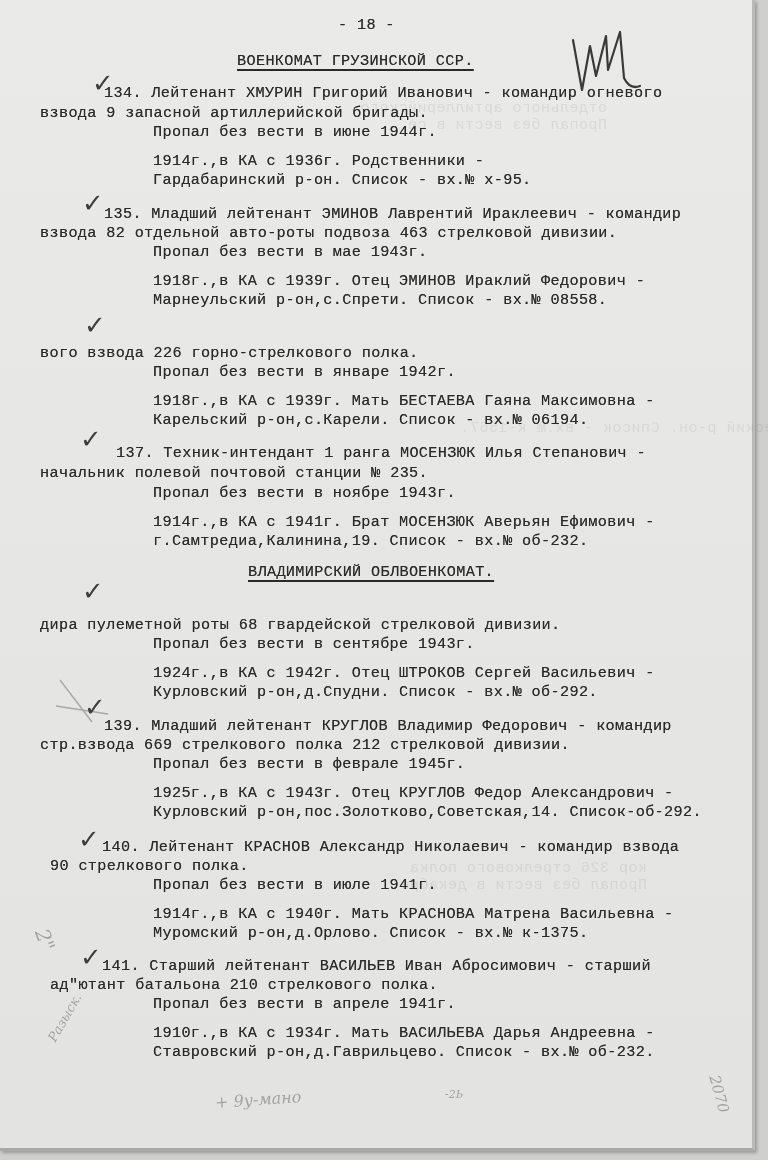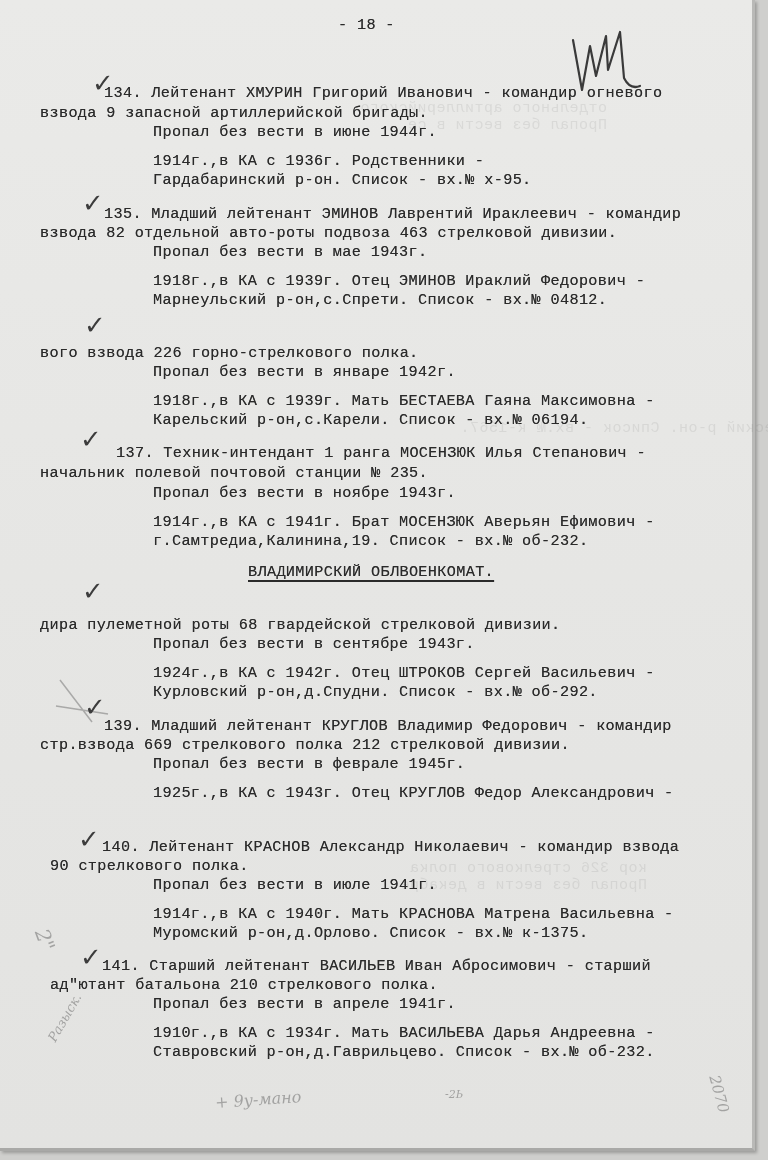--- a/index.html
+++ b/index.html
@@ -50,34 +50,35 @@
   <div class="ghost" style="left:460px;top:420px;">кудеский р-он. Список - вх.№ к-1567.</div>
   <div class="ghost" style="left:400px;top:860px;">кор 326 стрелкового полка
 Пропал без вести в декабре</div>
 
   <svg class="signature" width="80" height="70" viewBox="0 0 80 70">
     <path d="M5 12 L14 62 L22 18 L28 48 L38 8 L40 42 L52 4 L56 50 Q62 62 72 58" fill="none" stroke="#3a3a3a" stroke-width="2.2" stroke-linecap="round" stroke-linejoin="round"></path>
   </svg>
 
   <div class="txt pagenum">- 18 -</div>
 
+  <div class="txt heading" style="left:237px;top:54px;">ВОЕНКОМАТ ГРУЗИНСКОЙ ССР.</div>
 
   <span class="check" style="left:92px;top:70px;">✓</span>
   <div class="txt" style="left:104px;top:86px;">134. Лейтенант ХМУРИН Григорий Иванович - командир огневого</div>
   <div class="txt" style="left:40px;top:106px;">взвода 9 запасной артиллерийской бригады.</div>
   <div class="txt" style="left:153px;top:125px;">Пропал без вести в июне 1944г.</div>
   <div class="txt" style="left:153px;top:154px;">1914г.,в КА с 1936г. Родственники -</div>
   <div class="txt" style="left:153px;top:173px;">Гардабаринский р-он. Список - вх.№ х-95.</div>
 
   <span class="check" style="left:82px;top:190px;">✓</span>
   <div class="txt" style="left:104px;top:207px;">135. Младший лейтенант ЭМИНОВ Лаврентий Ираклеевич - командир</div>
   <div class="txt" style="left:40px;top:226px;">взвода 82 отдельной авто-роты подвоза 463 стрелковой дивизии.</div>
   <div class="txt" style="left:153px;top:245px;">Пропал без вести в мае 1943г.</div>
   <div class="txt" style="left:153px;top:274px;">1918г.,в КА с 1939г. Отец ЭМИНОВ Ираклий Федорович -</div>
-  <div class="txt" style="left:153px;top:293px;">Марнеульский р-он,с.Спрети. Список - вх.№ 04812.</div>
+  <div class="txt" style="left:153px;top:293px;">Марнеульский р-он,с.Спрети. Список - вх.№ 08558.</div>
 
   <span class="check" style="left:84px;top:312px;">✓</span>
   <div class="txt" style="left:40px;top:346px;">вого взвода 226 горно-стрелкового полка.</div>
   <div class="txt" style="left:153px;top:365px;">Пропал без вести в январе 1942г.</div>
   <div class="txt" style="left:153px;top:394px;">1918г.,в КА с 1939г. Мать БЕСТАЕВА Гаяна Максимовна -</div>
   <div class="txt" style="left:153px;top:413px;">Карельский р-он,с.Карели. Список - вх.№ 06194.</div>
 
   <span class="check" style="left:80px;top:426px;">✓</span>
   <div class="txt" style="left:116px;top:446px;">137. Техник-интендант 1 ранга МОСЕНЗЮК Илья Степанович -</div>
   <div class="txt" style="left:40px;top:466px;">начальник полевой почтовой станции № 235.</div>
@@ -94,20 +95,21 @@
   <div class="txt" style="left:153px;top:685px;">Курловский р-он,д.Спудни. Список - вх.№ об-292.</div>
 
   <svg style="position:absolute;left:52px;top:670px;" width="60" height="60" viewBox="0 0 60 60">
     <path d="M8 10 L40 52 M4 36 L56 44" stroke="rgba(110,110,110,0.5)" stroke-width="1.5" fill="none"></path>
   </svg>
   <span class="check" style="left:84px;top:694px;">✓</span>
   <div class="txt" style="left:104px;top:719px;">139. Младший лейтенант КРУГЛОВ Владимир Федорович - командир</div>
   <div class="txt" style="left:40px;top:738px;">стр.взвода 669 стрелкового полка 212 стрелковой дивизии.</div>
   <div class="txt" style="left:153px;top:757px;">Пропал без вести в феврале 1945г.</div>
   <div class="txt" style="left:153px;top:786px;">1925г.,в КА с 1943г. Отец КРУГЛОВ Федор Александрович -</div>
+  <div class="txt" style="left:153px;top:805px;">Курловский р-он,пос.Золотково,Советская,14. Список-об-292.</div>
 
   <span class="check" style="left:78px;top:826px;">✓</span>
   <div class="txt" style="left:102px;top:840px;">140. Лейтенант КРАСНОВ Александр Николаевич - командир взвода</div>
   <div class="txt" style="left:50px;top:859px;">90 стрелкового полка.</div>
   <div class="txt" style="left:153px;top:878px;">Пропал без вести в июле 1941г.</div>
   <div class="txt" style="left:153px;top:907px;">1914г.,в КА с 1940г. Мать КРАСНОВА Матрена Васильевна -</div>
   <div class="txt" style="left:153px;top:926px;">Муромский р-он,д.Орлово. Список - вх.№ к-1375.</div>
 
   <span class="pencil" style="left:34px;top:928px;font-size:20px;transform:rotate(70deg);">2"</span>
   <span class="check" style="left:80px;top:944px;">✓</span>

